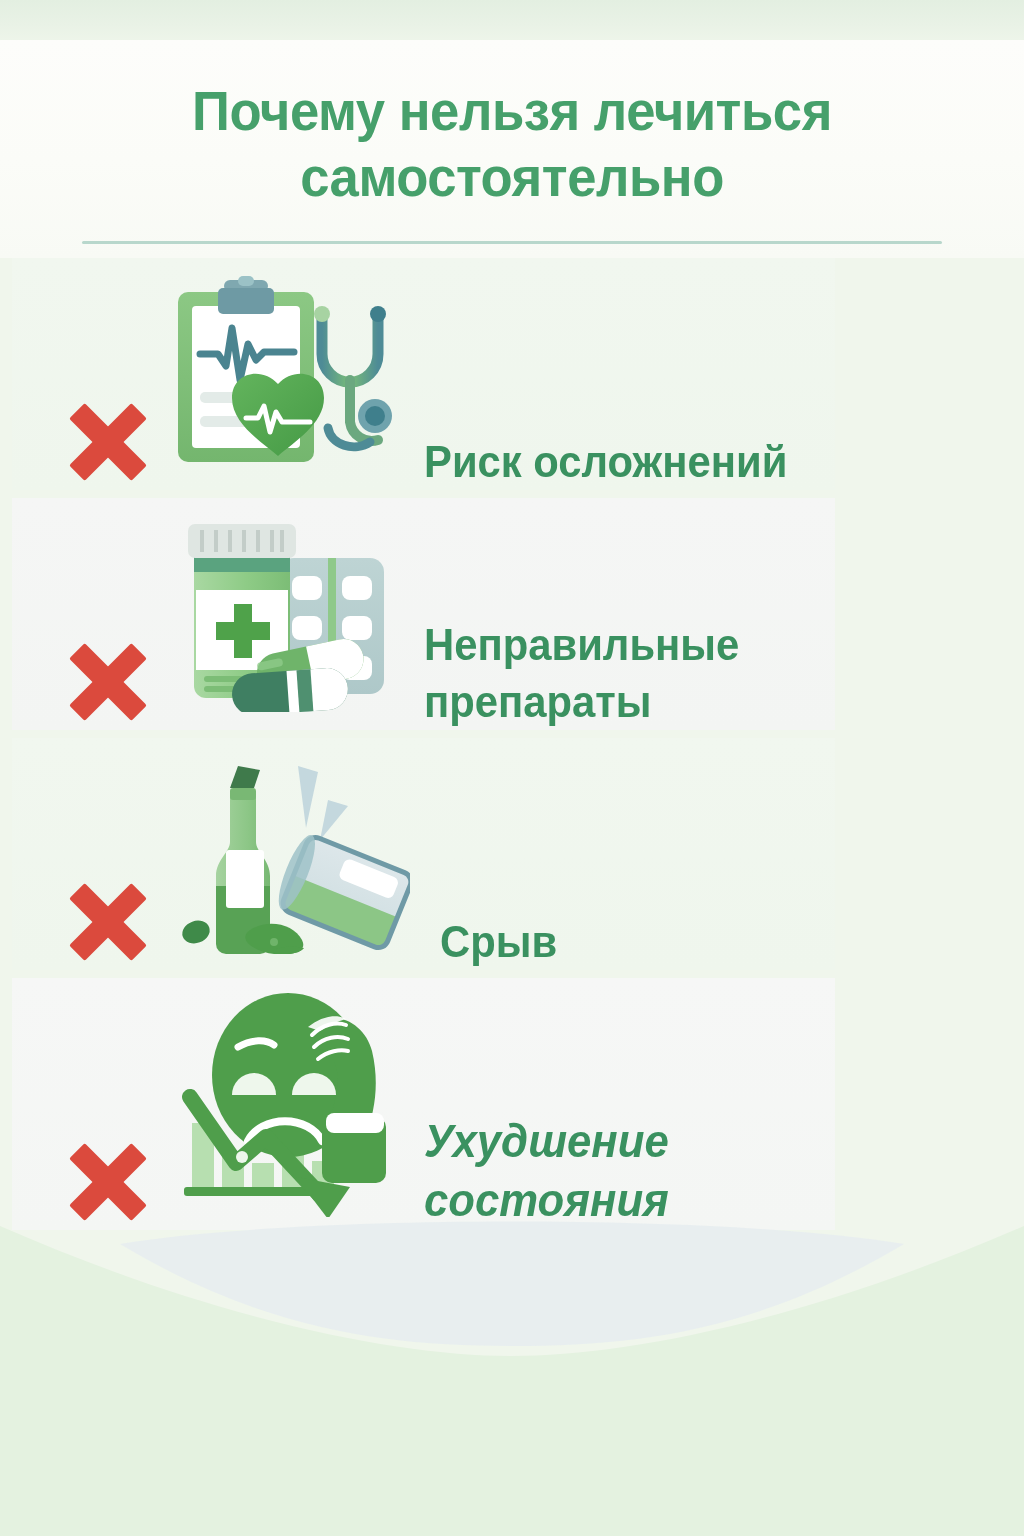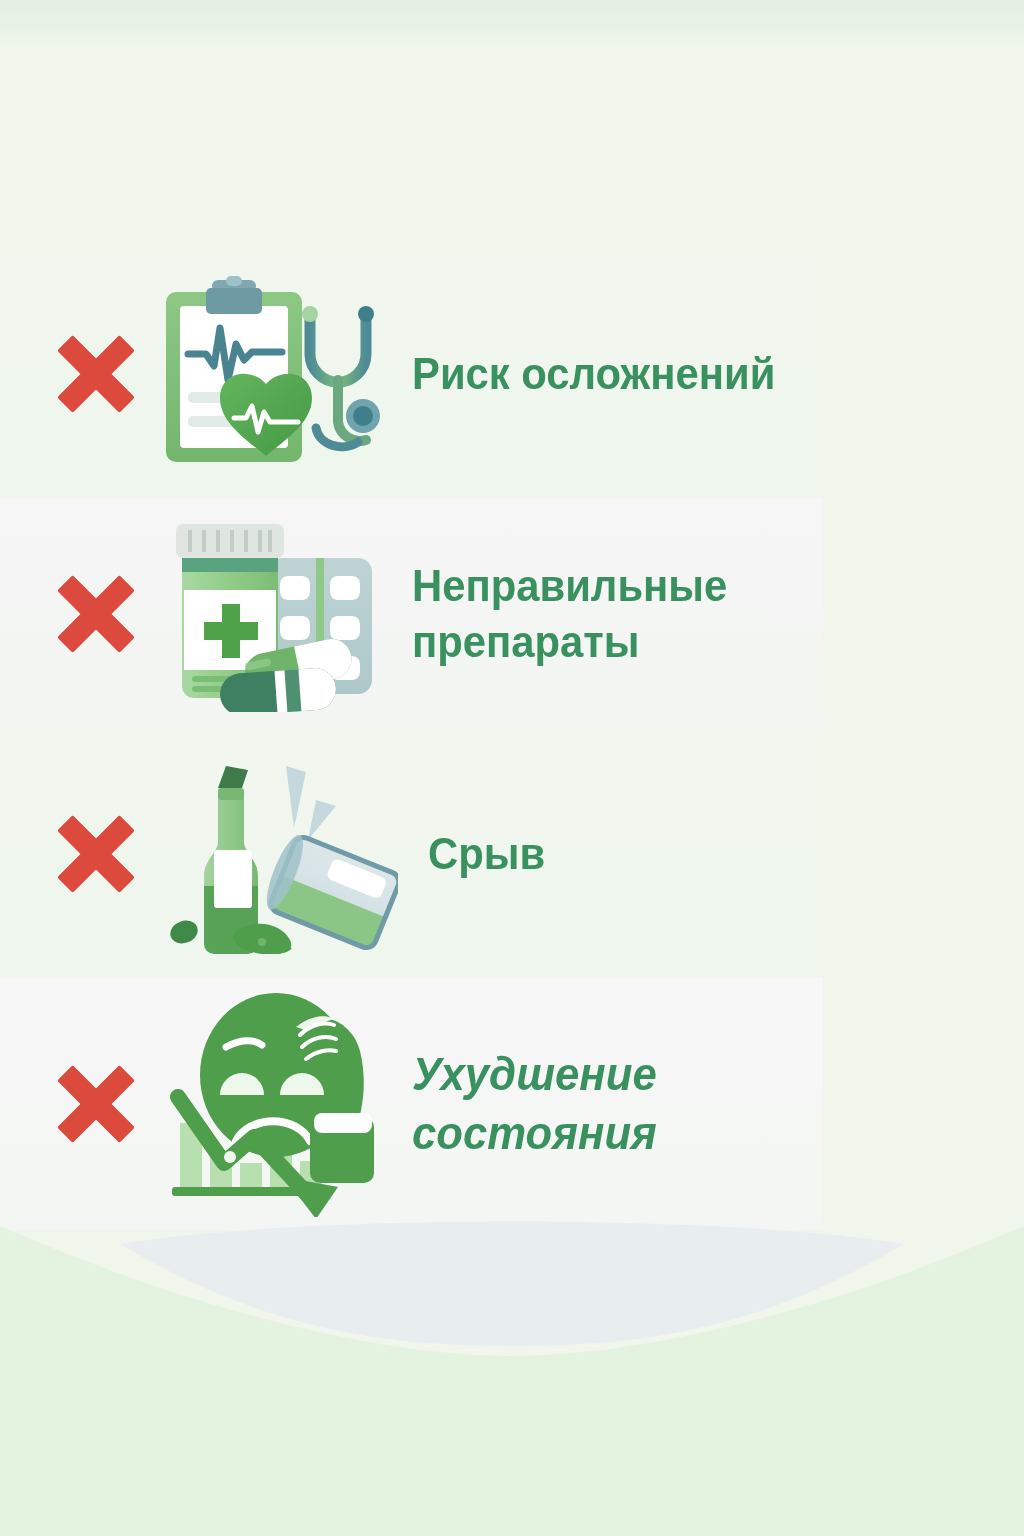--- a/index.html
+++ b/index.html
@@ -62,24 +62,24 @@
     top: 201px;
     width: 860px;
     height: 3px;
     border-radius: 2px;
     background: #b8d7cc;
   }
 
   
   .row {
     position: absolute;
-    left: 0;
+    left: 12px;
     width: 823px;
     display: flex;
-    align-items: center;
+    align-items: flex-end;
   }
   .row-1 { top: 258px;  height: 232px; background: linear-gradient(180deg,#f1f7ef 0%, #eff6ed 100%); }
   .row-2 { top: 498px;  height: 232px; background: linear-gradient(180deg,#f5f6f5 0%, #f3f5f3 100%); }
   .row-3 { top: 738px;  height: 232px; background: linear-gradient(180deg,#f1f7ef 0%, #eff6ed 100%); gap: 8px; }
   .row-4 { top: 978px;  height: 252px; background: linear-gradient(180deg,#f6f7f6 0%, #f4f6f4 100%); font-style: italic; }
 
   .cross {
     position: relative;
     width: 96px;
     height: 96px;
@@ -132,20 +132,25 @@
     height: 356px;
   }
 </style>
 </head>
 <body>
 
 <div class="poster">
 
   <div class="top-band"></div>
 
+  <div class="header">
+    <div class="title">Почему нельзя лечиться
+самостоятельно</div>
+    <div class="title-rule"></div>
+  </div>
 
   <div class="row row-1">
     <div class="cross">
         <i></i>
         <i></i>
       </div>
     <div class="icon-slot">
       <svg width="232" height="196" viewBox="0 0 232 196">
         <defs>
           <linearGradient id="g-board" x1="0" y1="0" x2="0" y2="1">

